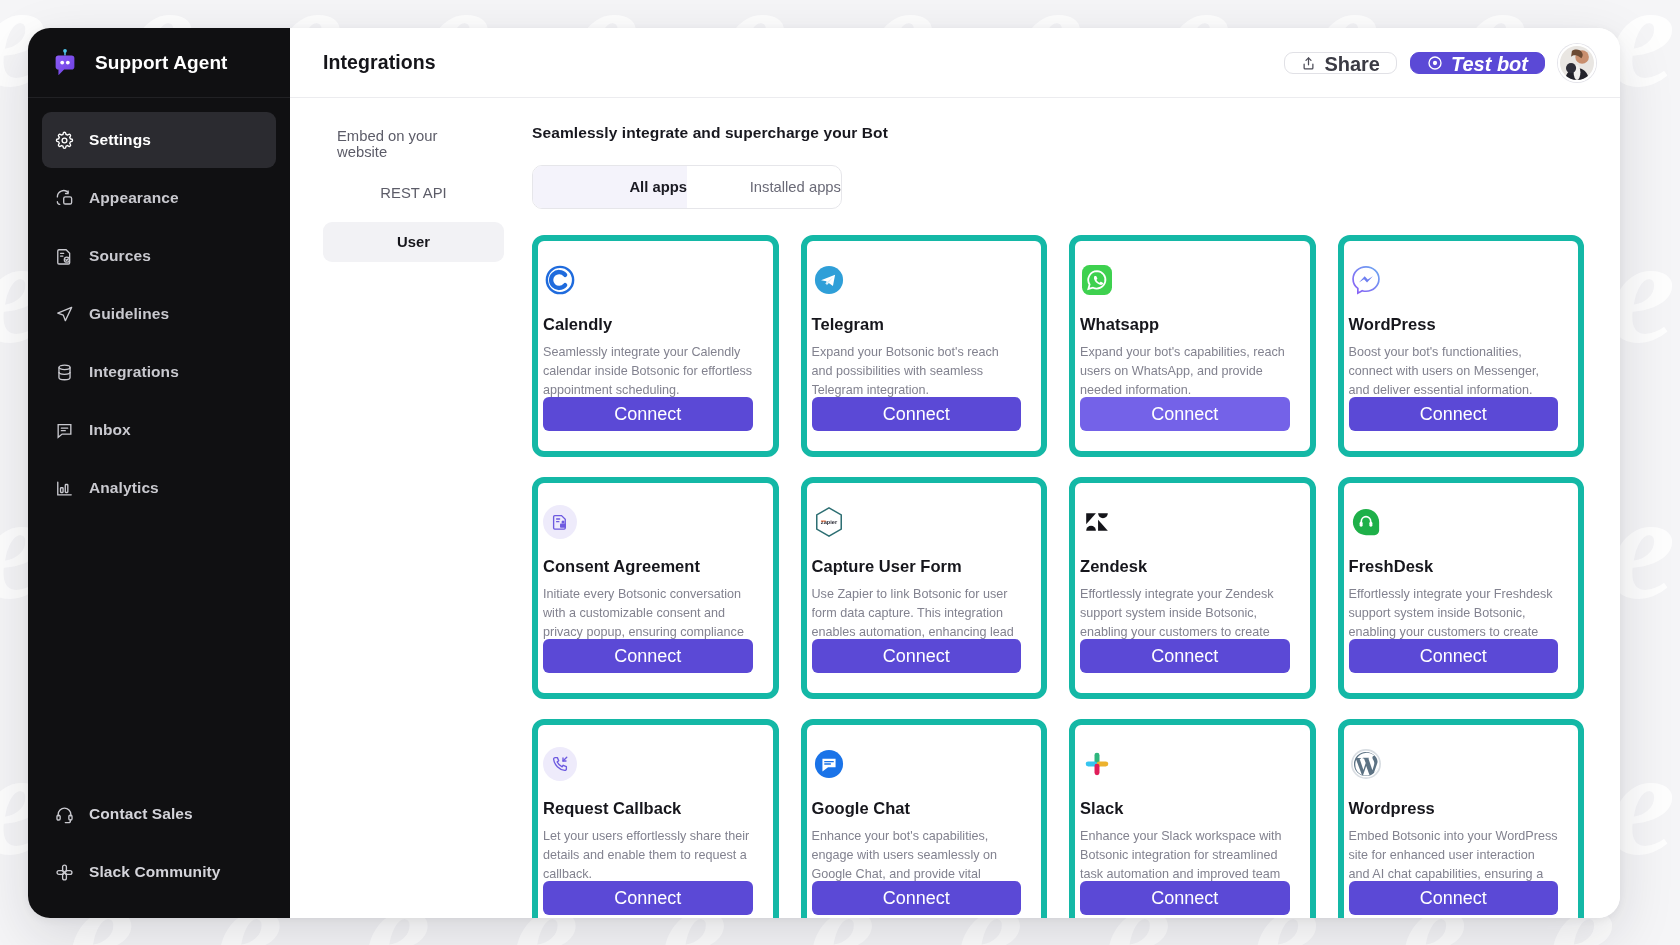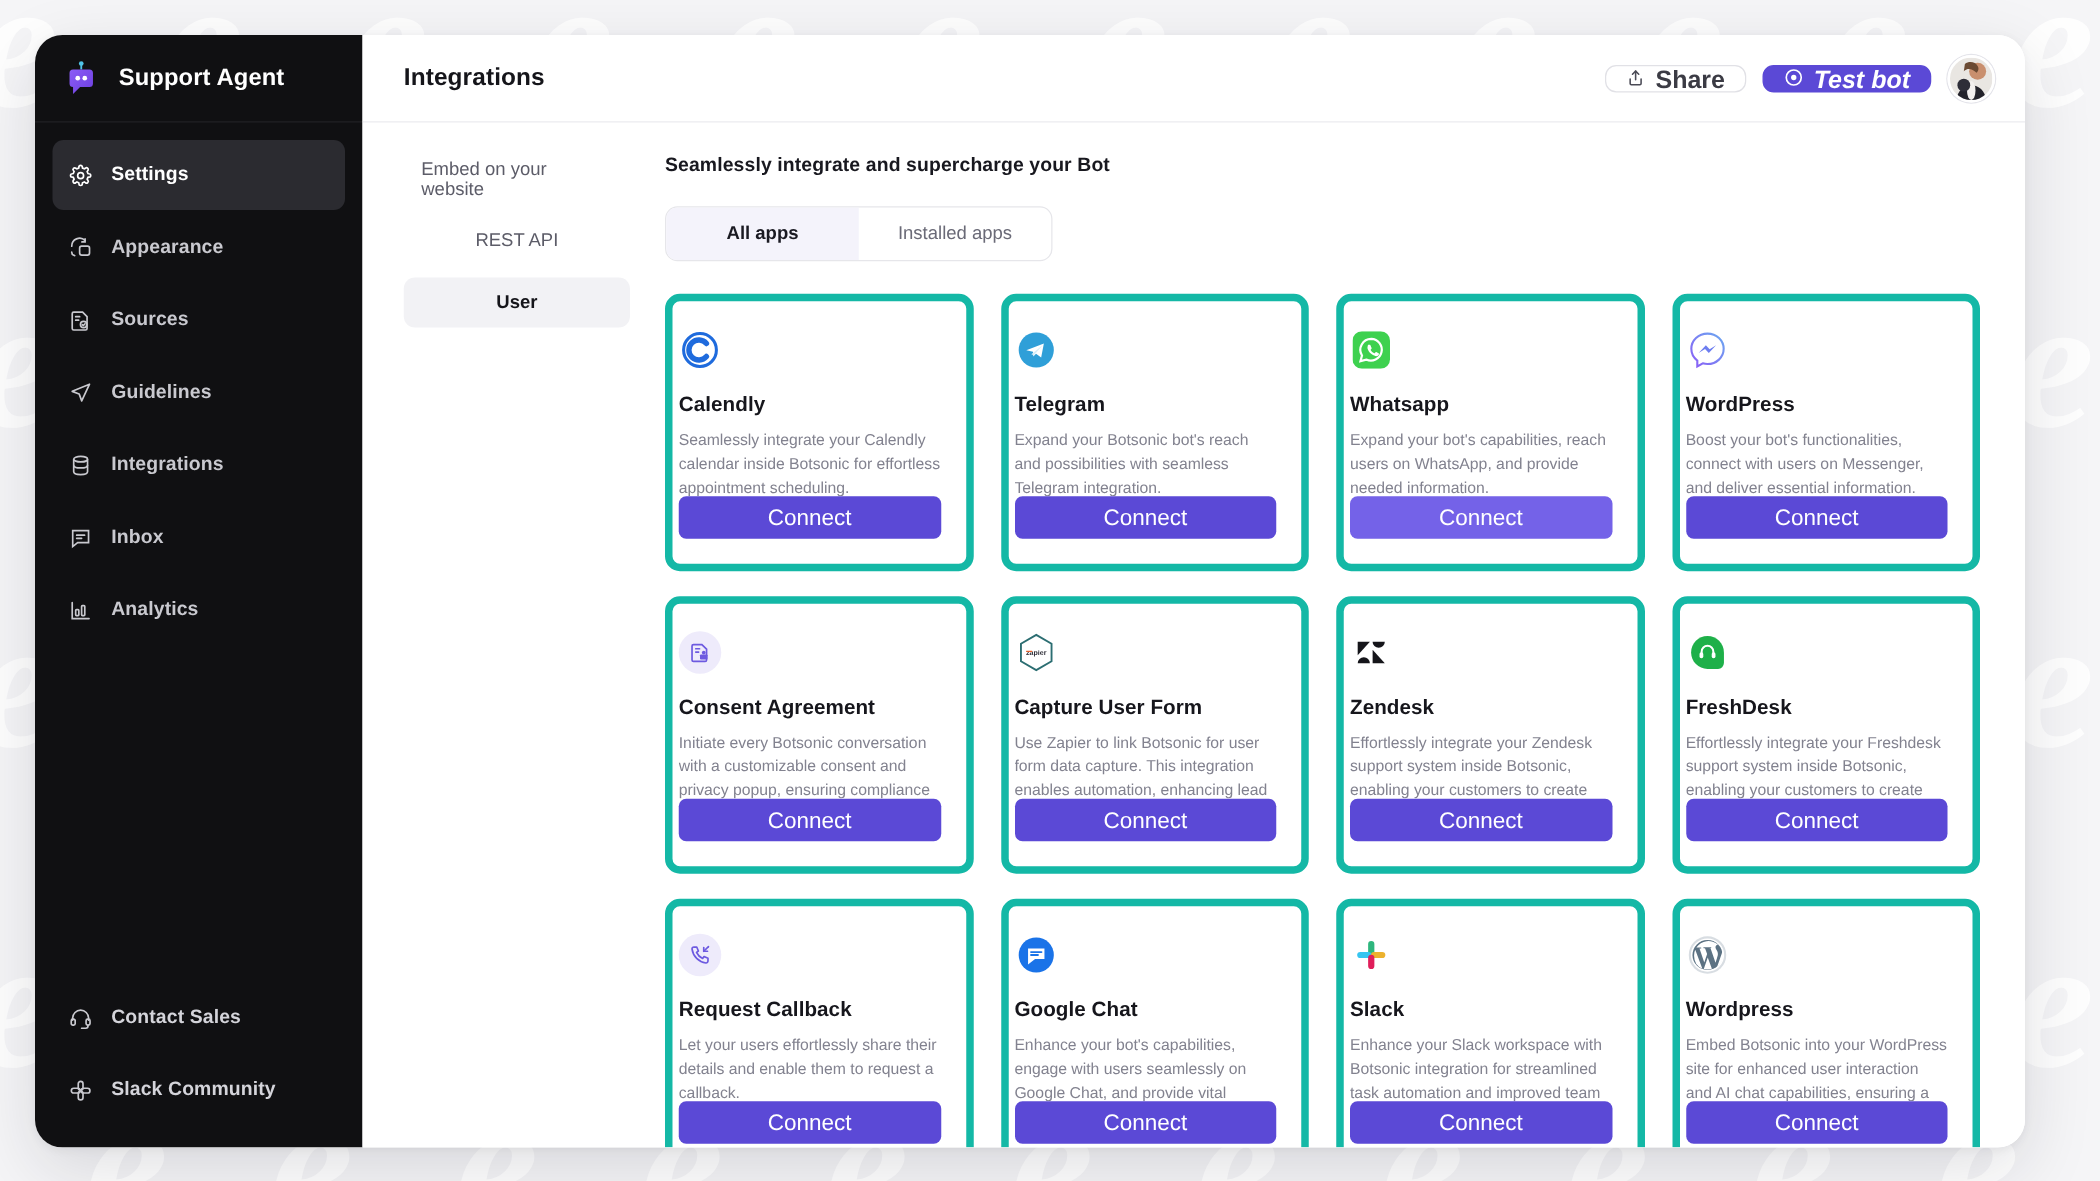--- a/index.html
+++ b/index.html
@@ -210,21 +210,21 @@
     border-radius: 10px;
     overflow: hidden;
     margin-bottom: 26px;
     background: #ffffff;
   }
   .tab {
     width: 154px;
     height: 42px;
     display: flex;
     align-items: center;
-    justify-content: center;
+    justify-content: flex-end;
     font-size: 14.8px;
     color: #6a6a77;
     cursor: pointer;
   }
   .tab.active {
     background: #f4f3fb;
     color: #1a1a22;
     font-weight: 700;
   }
 

